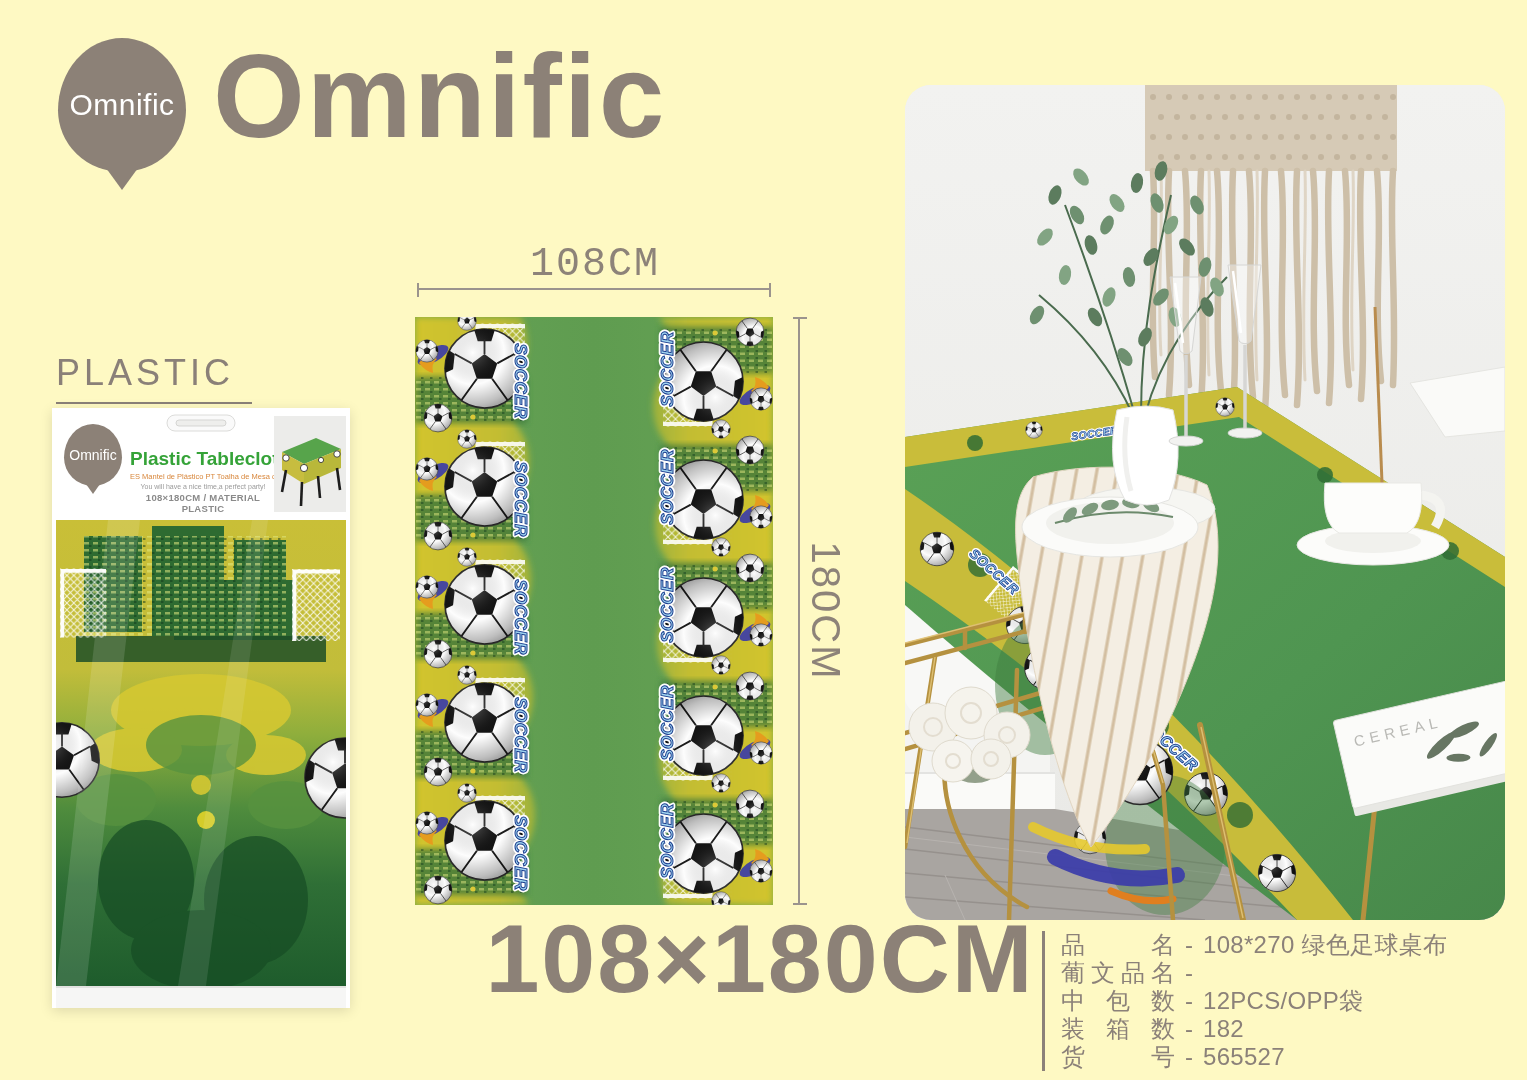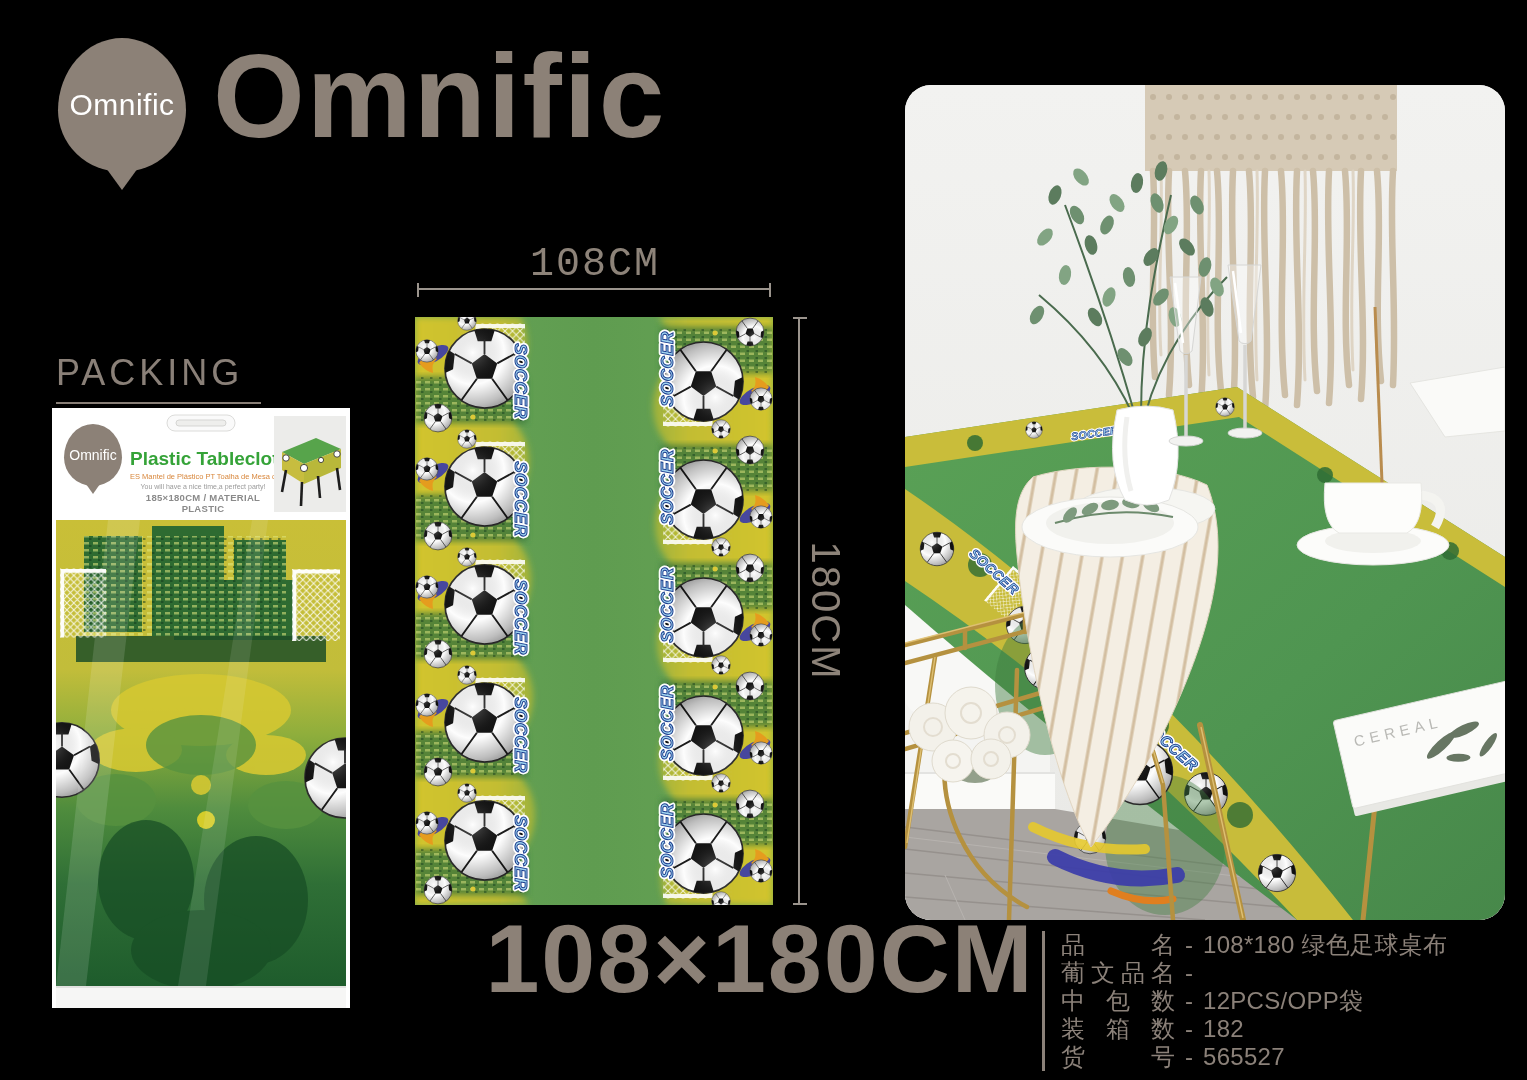--- a/index.html
+++ b/index.html
@@ -1,16 +1,16 @@
 <!DOCTYPE html>
 <html><head>
 <meta charset="utf-8">
 <style>
   html,body{margin:0;padding:0;background:#fff;}
-  .canvas{position:relative;width:1527px;height:1080px;background:#000000;overflow:hidden;
+  .canvas{position:relative;width:1527px;height:1080px;background:#fef9c3;overflow:hidden;
           font-family:"Liberation Sans",sans-serif;color:#8C8177;}
   .abs{position:absolute;}
 
   
   .balloon{left:58px;top:38px;width:128px;height:134px;background:#8C8177;border-radius:50% 50% 50% 50%/54% 54% 46% 46%;
            display:flex;align-items:center;justify-content:center;}
   .balloon span{color:#fff;font-size:30px;letter-spacing:.5px;}
   .balloon-knot{left:106px;top:168px;width:0;height:0;border-left:16px solid transparent;border-right:16px solid transparent;border-top:22px solid #8C8177;}
   .wordmark{left:213px;top:28px;font-size:118px;font-weight:600;letter-spacing:2px;color:#8C8177;}
 
@@ -126,37 +126,37 @@
 </svg>
 
 <div class="canvas">
 
   <div class="abs balloon">
     <span>Omnific</span>
   </div>
   <div class="abs balloon-knot"></div>
   <div class="abs wordmark">Omnific</div>
 
-  <div class="abs packing-title">PACKING</div>
+  <div class="abs packing-title">PLASTIC</div>
 
   <div class="abs pkg-card">
     <div class="pkg-header">
       <svg class="pkg-hole" width="74" height="20" viewBox="0 0 74 20">
         <rect x="3" y="2" width="68" height="16" rx="8" fill="#fafafa" stroke="#dcdcda"></rect>
         <rect x="12" y="7" width="50" height="6" rx="3" fill="#eeeeec" stroke="#d5d5d3"></rect>
       </svg>
       <div class="pkg-balloon">
         <span>Omnific</span>
       </div>
       <div class="pkg-balloon-knot"></div>
       <div class="pkg-text">
         <div class="pkg-title">Plastic Tablecloth</div>
         <div class="pkg-sub">ES Mantel de Plástico  PT Toalha de Mesa de Plástico</div>
         <div class="pkg-tag">You will have a nice time,a perfect party!</div>
-        <div class="pkg-spec">185×180CM / MATERIAL PLASTIC</div>
+        <div class="pkg-spec">108×180CM / MATERIAL PLASTIC</div>
       </div>
       <svg class="pkg-minitable" width="72" height="96" viewBox="0 0 72 96">
         <rect width="72" height="96" fill="#ececea"></rect>
         <polygon points="8,36 42,22 67,33 30,48" fill="#57a44b"></polygon>
         <polygon points="8,36 30,48 30,68 8,54" fill="#c7bd3f"></polygon>
         <polygon points="30,48 67,33 67,52 30,68" fill="#b9b83a"></polygon>
         <g fill="#fff" stroke="#222" stroke-width=".8">
           <circle cx="12" cy="42" r="3.2"></circle>
             <circle cx="30" cy="52" r="3.6"></circle>
             <circle cx="63" cy="38" r="3.2"></circle>
@@ -568,21 +568,21 @@
     </svg>
   </div>
 
   <div class="abs specs">
     <div class="spec-row">
       <span class="spec-label">
           <span>品</span>
           <span>名</span>
         </span>
       <span class="spec-dash">-</span>
-      <span class="spec-value">108*180 绿色足球桌布</span>
+      <span class="spec-value">108*270 绿色足球桌布</span>
     </div>
     <div class="spec-row">
       <span class="spec-label">
           <span>葡</span>
           <span>文</span>
           <span>品</span>
           <span>名</span>
         </span>
       <span class="spec-dash">-</span>
     </div>

